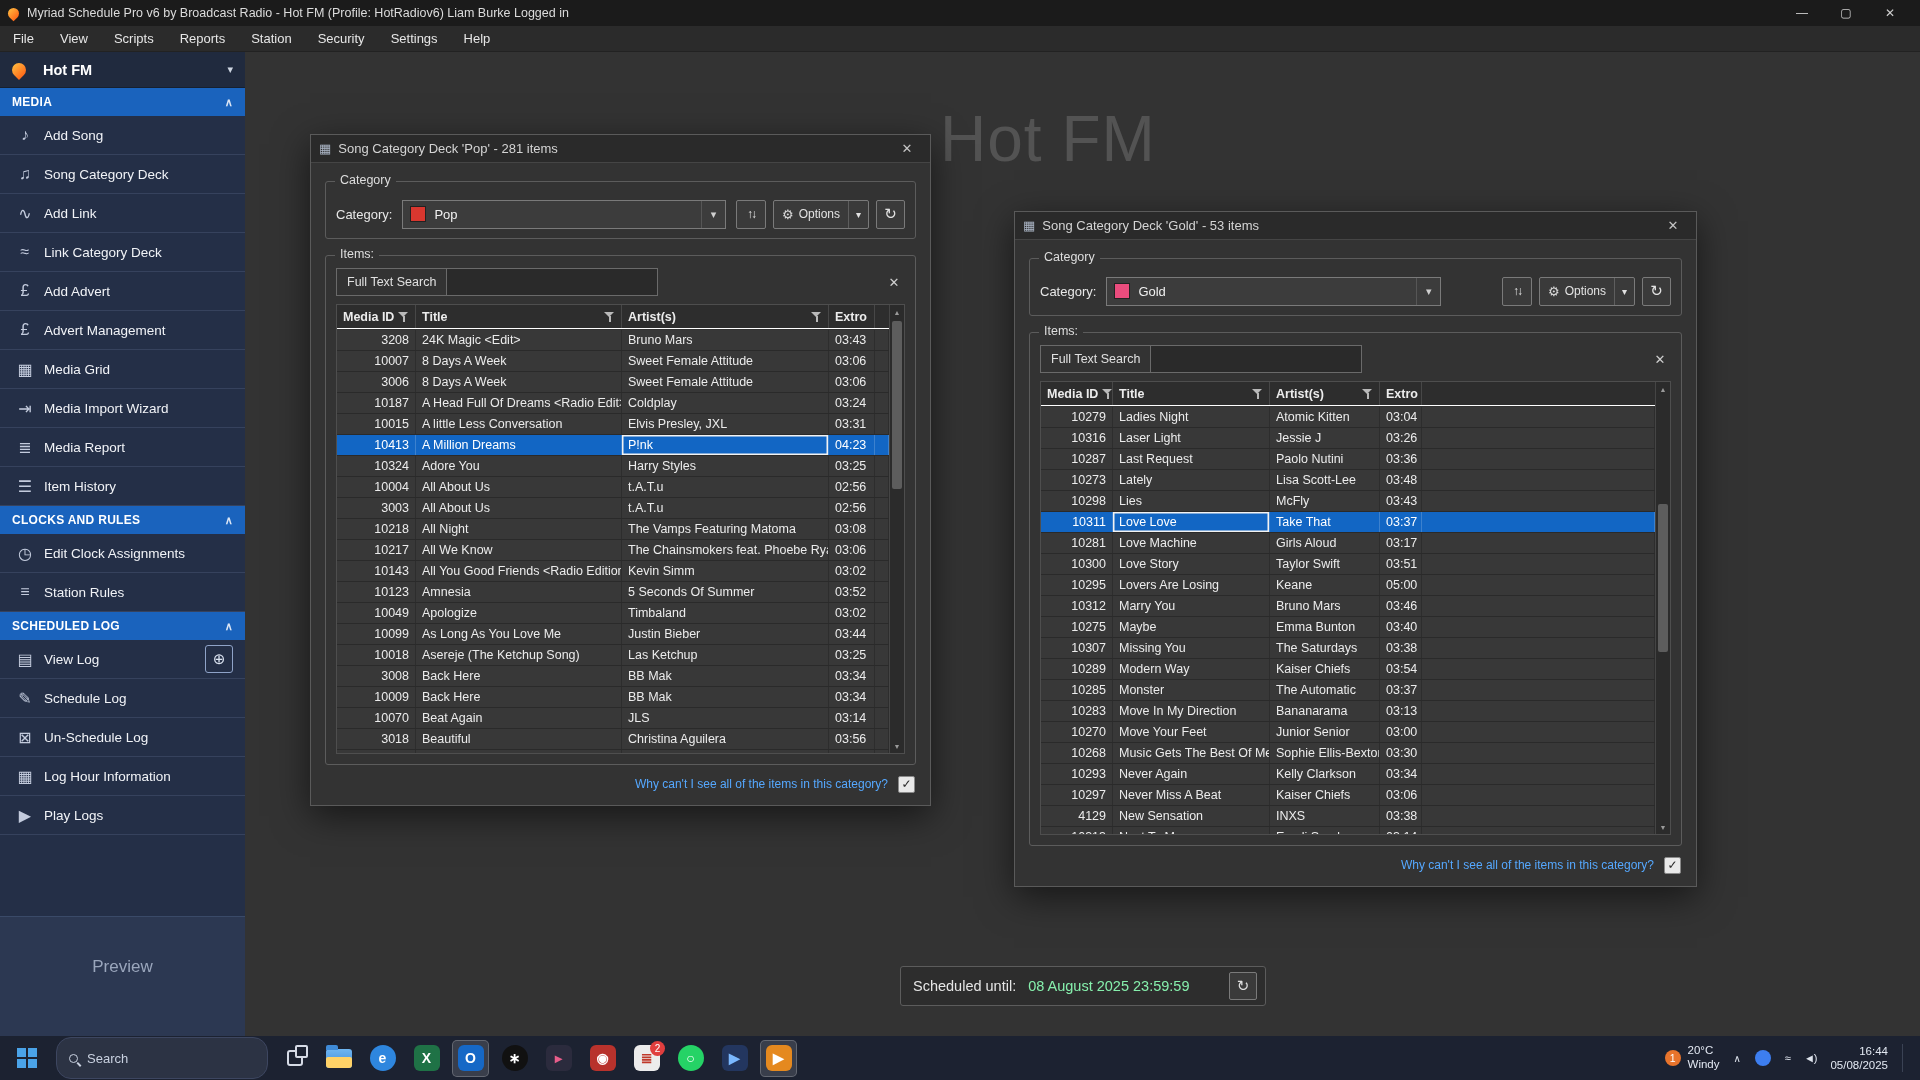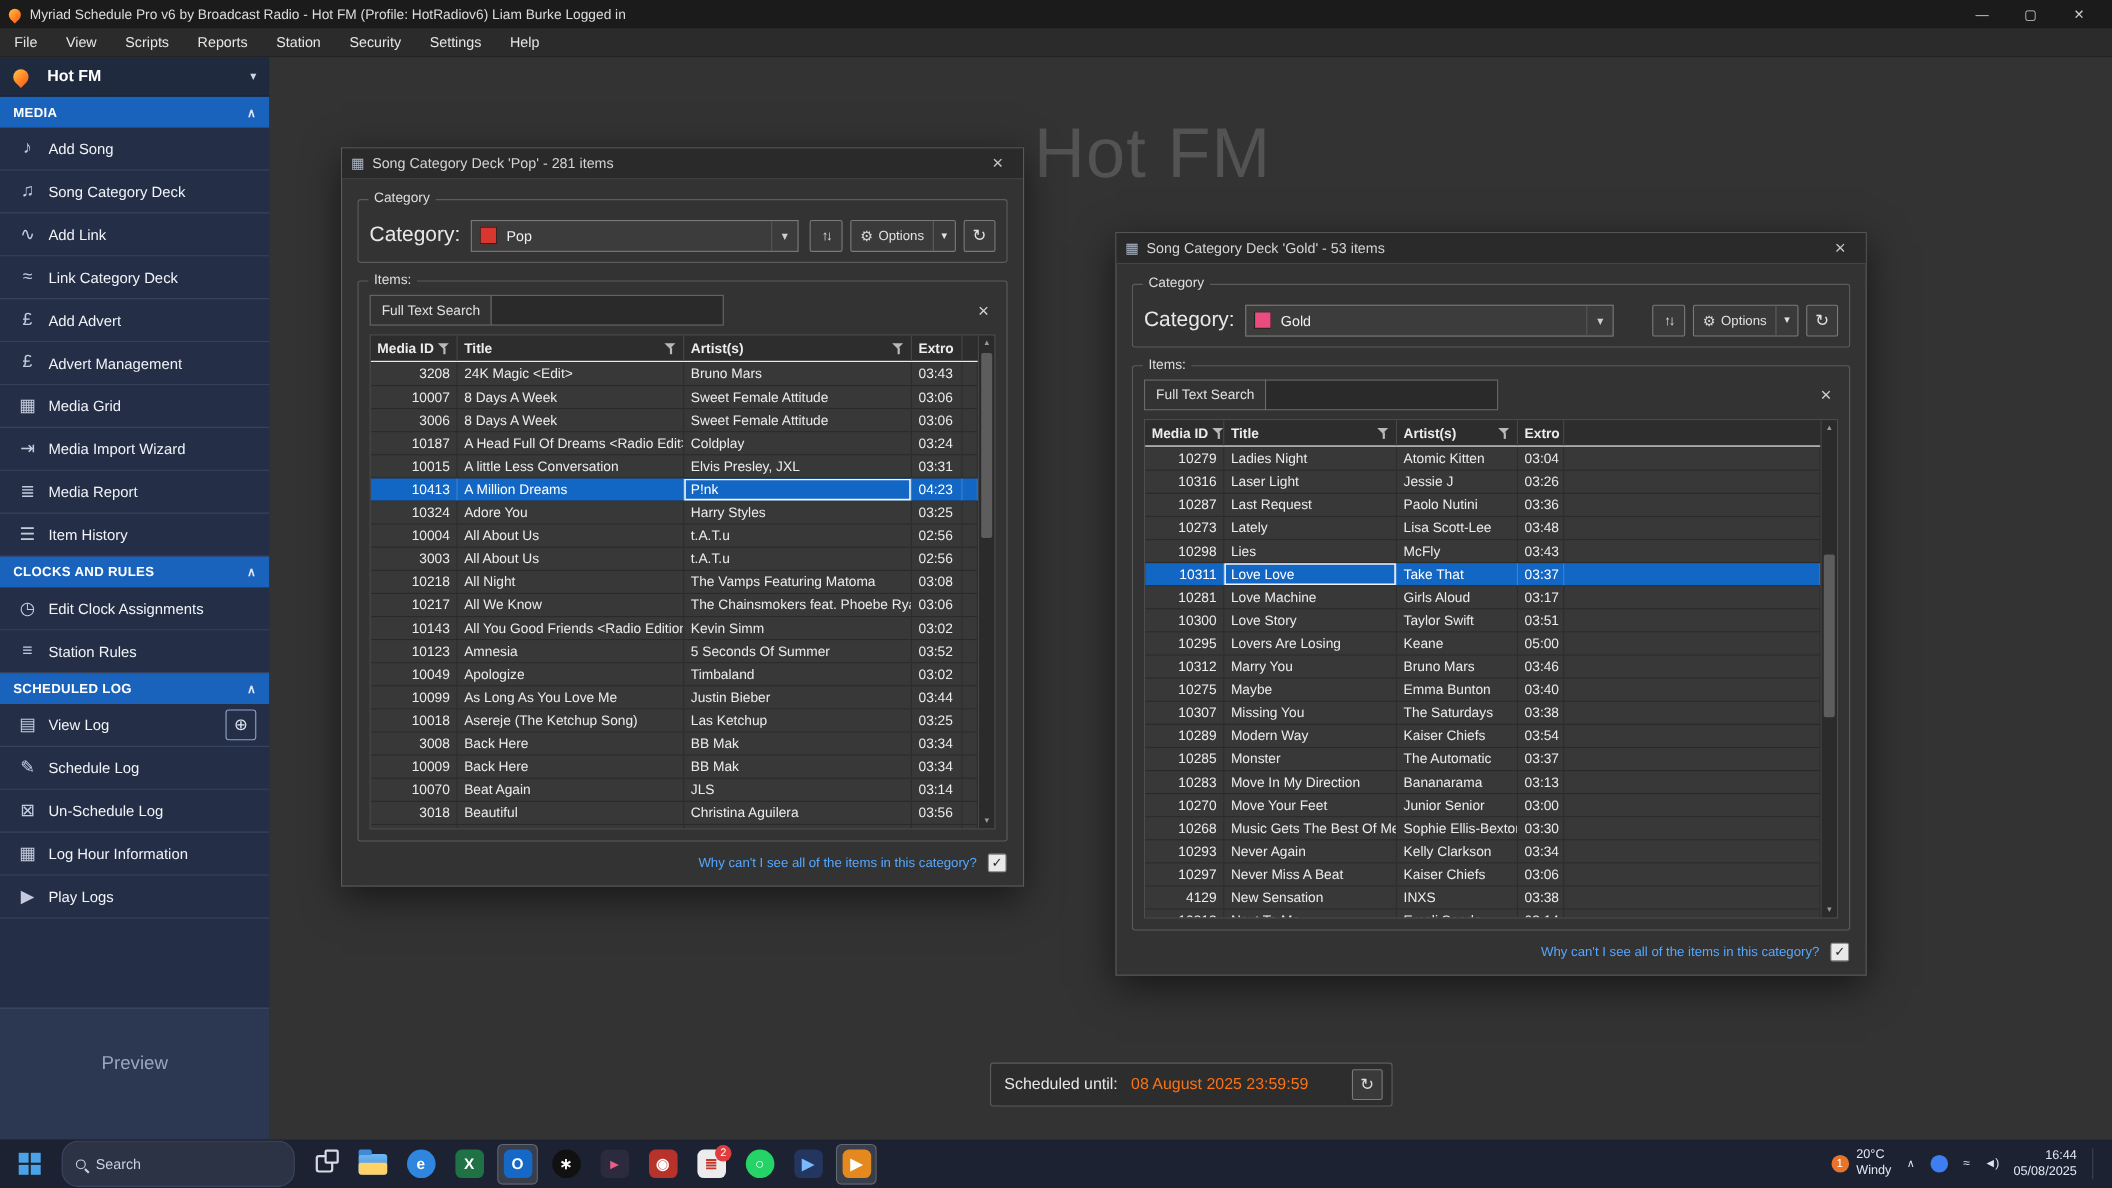--- a/index.html
+++ b/index.html
@@ -42,21 +42,21 @@
   
   .deck-window{position:absolute;background:#333;border:1px solid #5a5a5a;box-shadow:0 10px 34px rgba(0,0,0,.55);display:flex;flex-direction:column;}
   .deck-titlebar{height:28px;flex:none;background:#2a2a2a;border-bottom:1px solid #454545;display:flex;align-items:center;padding:0 8px;gap:7px;}
   .deck-win-icon{color:#aab4c4;font-size:13px;}
   .deck-title{color:#d4d4d4;font-size:13px;flex:1;white-space:nowrap;overflow:hidden;}
   .deck-close{width:30px;text-align:center;color:#c4c4c4;font-size:13px;}
   .deck-body{flex:1;display:flex;flex-direction:column;padding:10px 14px 8px;min-height:0;}
   .fieldset{border:1px solid #5c5c5c;border-radius:3px;position:relative;}
   .legend{position:absolute;top:-9px;left:9px;background:#333;padding:0 5px;font-size:12.5px;color:#dedede;}
   .fs-cat{flex:none;height:58px;margin-top:8px;display:flex;align-items:center;padding:12px 10px 4px;gap:10px;}
-  .cat-label{color:#e8e8e8;font-size:19px;flex:none;}
+  .cat-label{color:#e8e8e8;font-size:13px;flex:none;}
   .combo{width:335px;height:29px;background:#3c3c3c;border:1px solid #7a7a7a;display:flex;align-items:center;padding:0 0 0 7px;gap:8px;}
   .swatch{width:16px;height:16px;border:1px solid #222;flex:none;}
   .combo-text{color:#f0f0f0;font-size:13px;flex:1;}
   .combo-arrow{width:24px;align-self:stretch;display:flex;align-items:center;justify-content:center;color:#cfcfcf;font-size:11px;border-left:1px solid #565656;}
   .btn-group{margin-left:auto;display:flex;align-items:center;gap:7px;}
   .tool-btn{height:29px;background:#3a3a3a;border:1px solid #7a7a7a;color:#e2e2e2;font-size:12px;display:flex;align-items:center;justify-content:center;border-radius:2px;}
   .btn-sort{width:30px;letter-spacing:-2px;}
   .btn-options{padding:0;}
   .btn-options .opt-main{display:flex;align-items:center;gap:5px;padding:0 8px;}
   .btn-options .gear{font-size:13px;color:#d8d8d8;}
@@ -90,21 +90,21 @@
   .sb-thumb{position:absolute;left:2px;right:2px;background:#5d5d5d;border-radius:2px;}
   .pop-cols .sb-thumb{top:16px;height:168px;}
   .gold-cols .sb-thumb{top:122px;height:148px;}
   .deck-footer{flex:none;height:26px;margin-top:6px;display:flex;align-items:center;justify-content:flex-end;gap:10px;padding-right:1px;}
   .footer-link{color:var(--link);font-size:12px;}
   .checkbox{width:17px;height:17px;background:#e9e9e9;border:1px solid #8a8a8a;color:#2a2a2a;font-size:12px;display:flex;align-items:center;justify-content:center;border-radius:2px;}
 
   
   .status-bar{position:absolute;left:655px;top:914px;width:366px;height:40px;background:#2d2d2d;border:1px solid #5c5c5c;border-radius:3px;display:flex;align-items:center;padding:0 8px 0 12px;gap:12px;}
   .status-label{color:#e6e6e6;font-size:14.5px;}
-  .status-value{color:#f97316;font-size:14.5px;flex:1;}
+  .status-value{color:#86efac;font-size:14.5px;flex:1;}
   .status-refresh{width:28px;height:28px;border:1px solid #7a7a7a;border-radius:2px;background:#3a3a3a;color:#ddd;font-size:15px;display:flex;align-items:center;justify-content:center;}
 
   
   .taskbar{position:absolute;left:0;right:0;bottom:0;height:44px;background:var(--taskbar);display:flex;align-items:center;padding:0 6px;gap:8px;}
   .start-btn{width:42px;height:38px;display:flex;align-items:center;justify-content:center;border-radius:5px;}
   .win-logo{display:grid;grid-template-columns:9px 9px;grid-template-rows:9px 9px;gap:2px;}
   .win-logo i{background:#4aa3e8;}
   .tb-search{width:212px;height:42px;border-radius:15px;background:#2c3344;border:1px solid #3d4660;display:flex;align-items:center;gap:9px;padding:0 12px;color:#c9d1e0;font-size:13px;}
   .mag{width:9px;height:9px;border:1.6px solid #c9d1e0;border-radius:50%;position:relative;flex:none;}
   .mag:after{content:"";position:absolute;width:1.8px;height:5px;background:#c9d1e0;left:8px;top:7px;transform:rotate(-45deg);}

